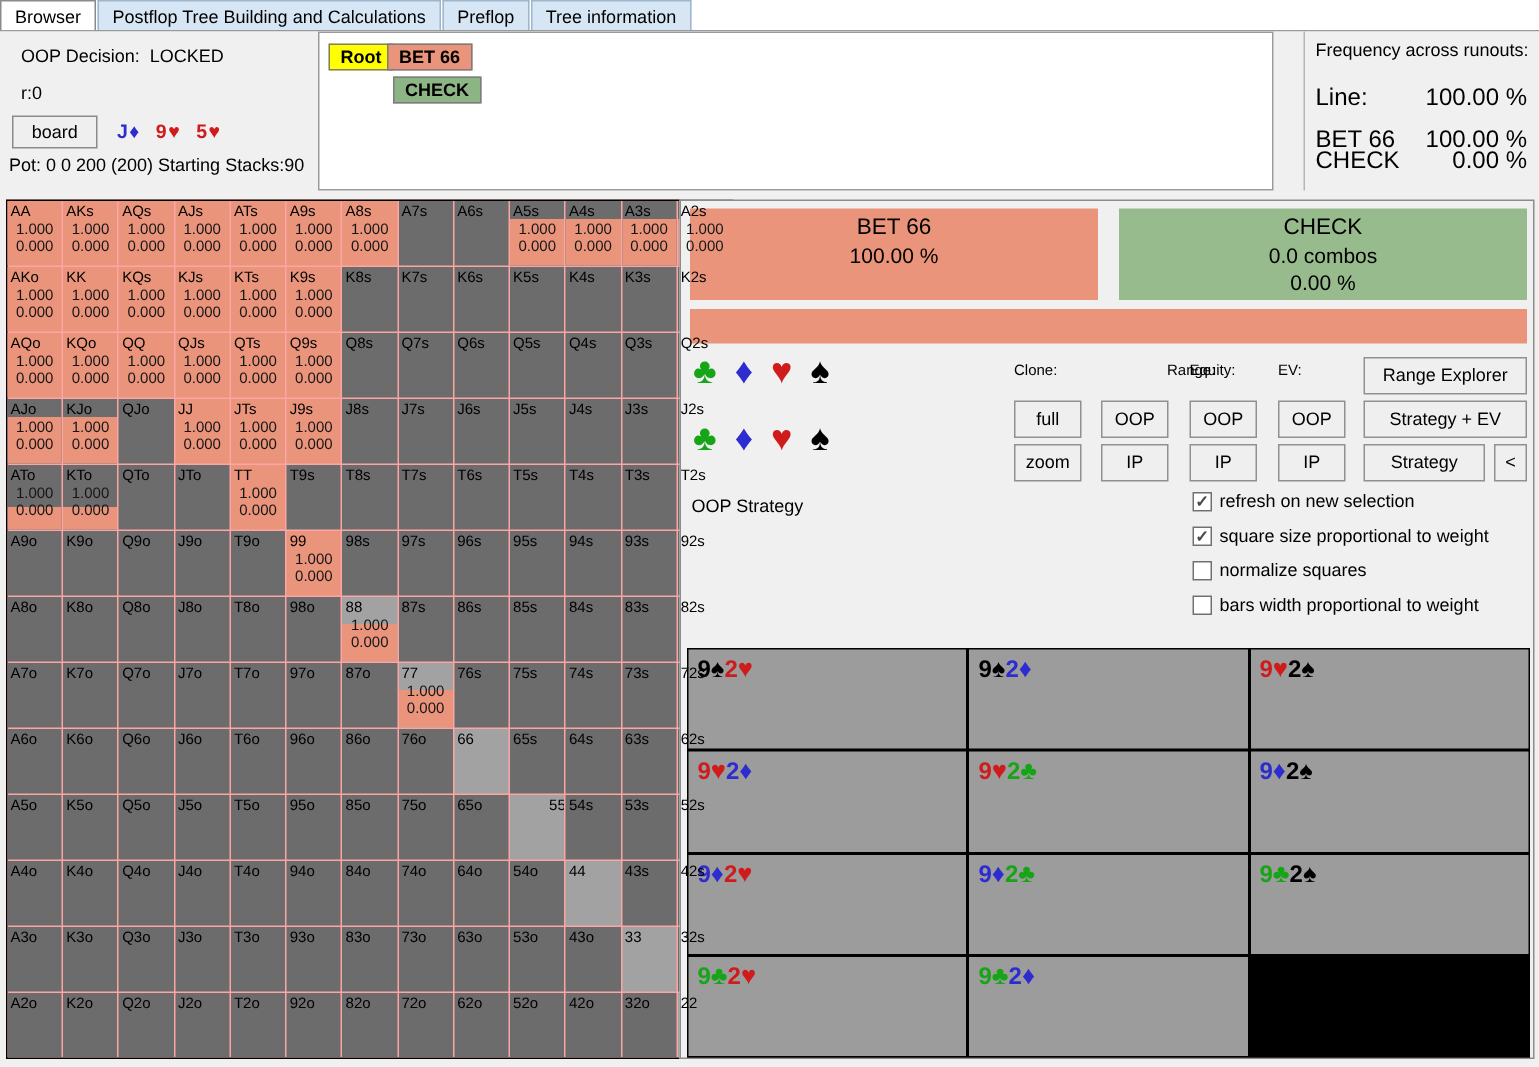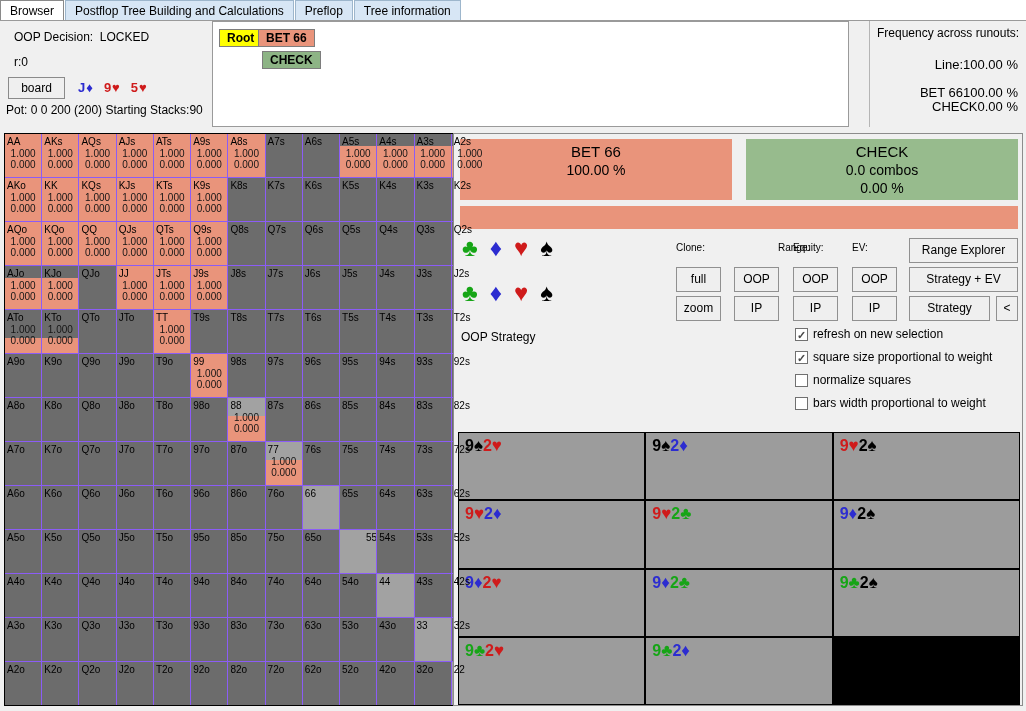--- a/index.html
+++ b/index.html
@@ -16,24 +16,24 @@
   .hdr-text { position:absolute; font-size:12px; color:#000; white-space:pre; }
   .board-btn { position:absolute; left:8px; top:56px; width:57px; height:22px; background:#efefef; border:1px solid #8a8a8a; font-size:12px; text-align:center; line-height:20px; }
   .board-cards { position:absolute; left:78px; top:59px; font-size:13px; font-weight:bold; letter-spacing:1px; }
   .board-cards span { margin-right:10px; }
 
   .tree-panel { position:absolute; left:212px; top:0px; width:637px; height:106px; background:#ffffff; border:1px solid #9a9a9a; }
   .tree-node { position:absolute; font-size:12px; font-weight:bold; border:1px solid #7d7d7d; padding:1px 7px; color:#000; }
 
   .freq-panel { position:absolute; left:869px; top:0px; width:157px; height:106px; border-left:1px solid #b5b5b5; }
   .freq-title { position:absolute; left:7px; top:5px; font-size:12px; }
-  .freq-row { position:absolute; left:7px; right:8px; font-size:13px; display:flex; justify-content:flex-end; }
+  .freq-row { position:absolute; left:7px; right:8px; font-size:16px; display:flex; justify-content:space-between; }
 
   
-  .matrix { position:absolute; left:4px; top:133px; width:485px; height:573px; background:#8b5cf6; border:1px solid #000; display:grid; grid-template-columns:repeat(13,1fr); grid-template-rows:repeat(13,1fr); gap:1px; }
+  .matrix { position:absolute; left:4px; top:133px; width:485px; height:573px; background:#fca5a5; border:1px solid #000; display:grid; grid-template-columns:repeat(13,1fr); grid-template-rows:repeat(13,1fr); gap:1px; }
   .cell { position:relative; overflow:hidden; background:#6c6c6c; }
   .cell .band { position:absolute; left:0; right:0; bottom:0; background:#e9947b; }
   .cell .lbl { position:relative; z-index:2; font-size:10px; line-height:11px; padding:2px 0 0 2px; color:#000; }
   .cell .vals { position:relative; z-index:2; text-align:center; font-size:10px; line-height:11px; margin-top:1px; color:#151515; }
 
   
   .rpanel { position:absolute; left:453px; top:133px; width:570px; height:573px; background:#f0f0f0; border:1px solid #8c8c8c; }
   .action-hdr { position:absolute; top:5px; height:61px; text-align:center; color:#000; padding-top:4px; }
   .action-hdr .l1 { font-size:15px; }
   .action-hdr .l2, .action-hdr .l3 { font-size:14px; margin-top:2px; }

